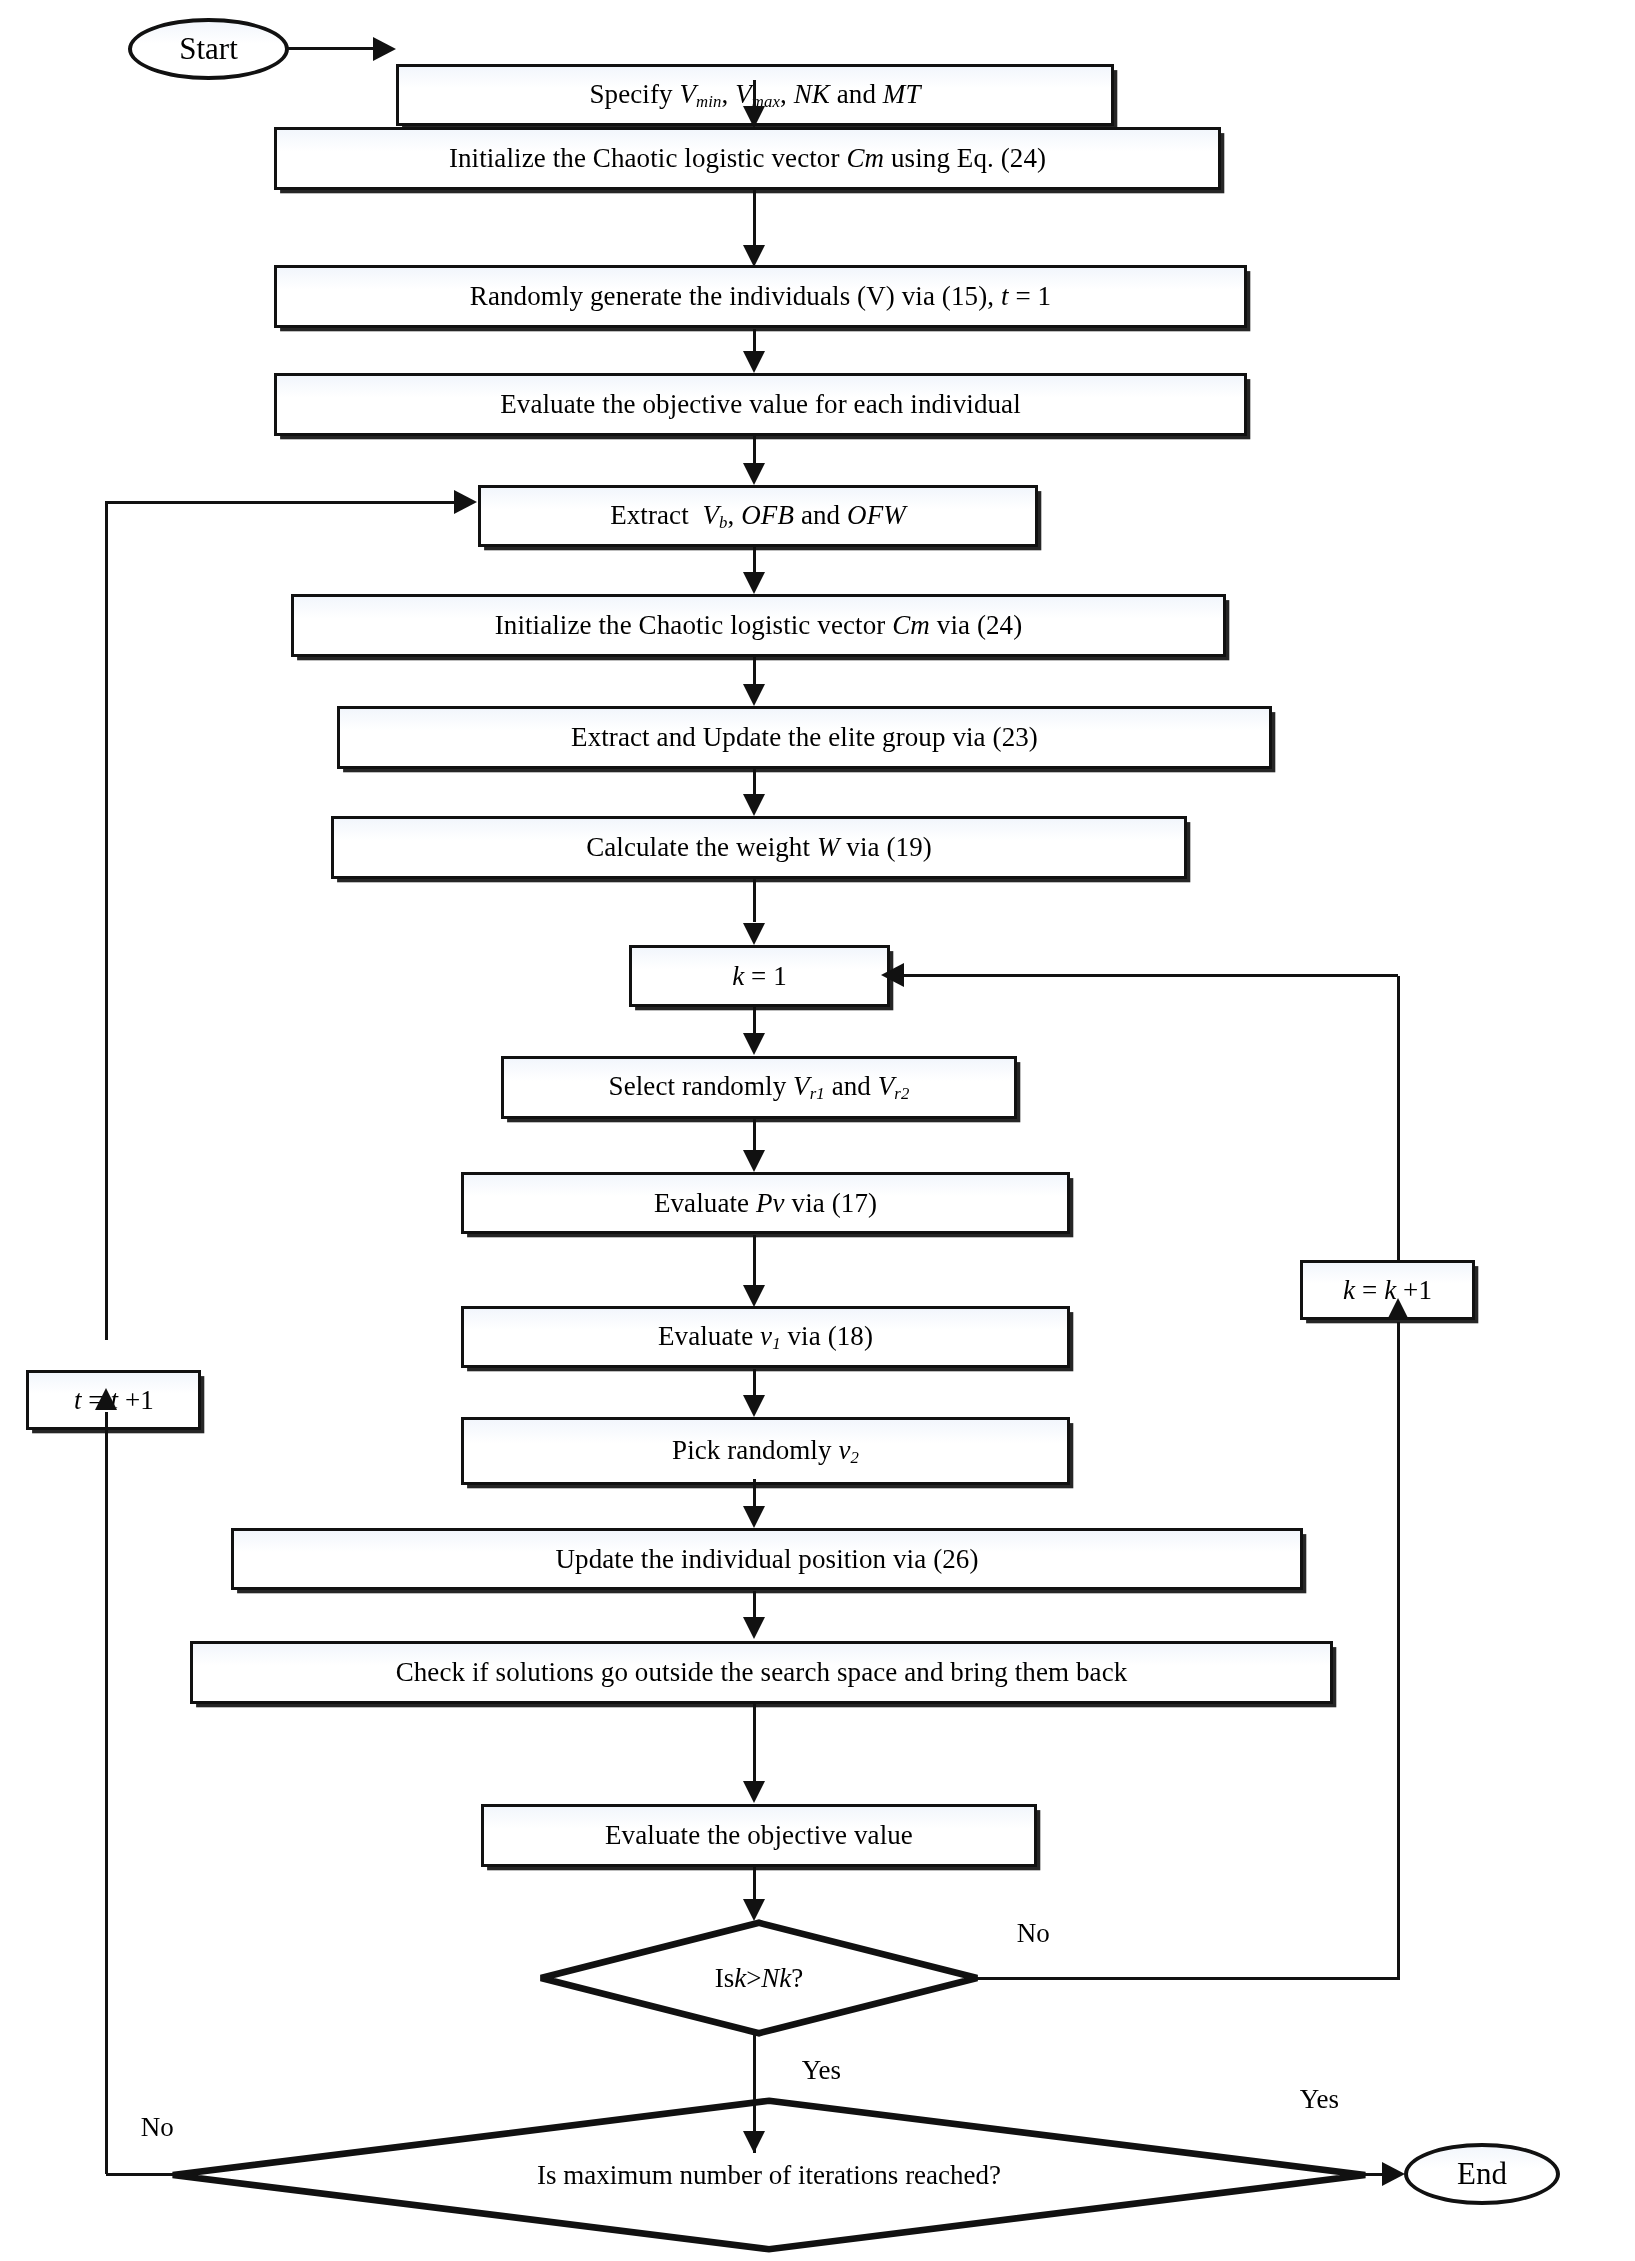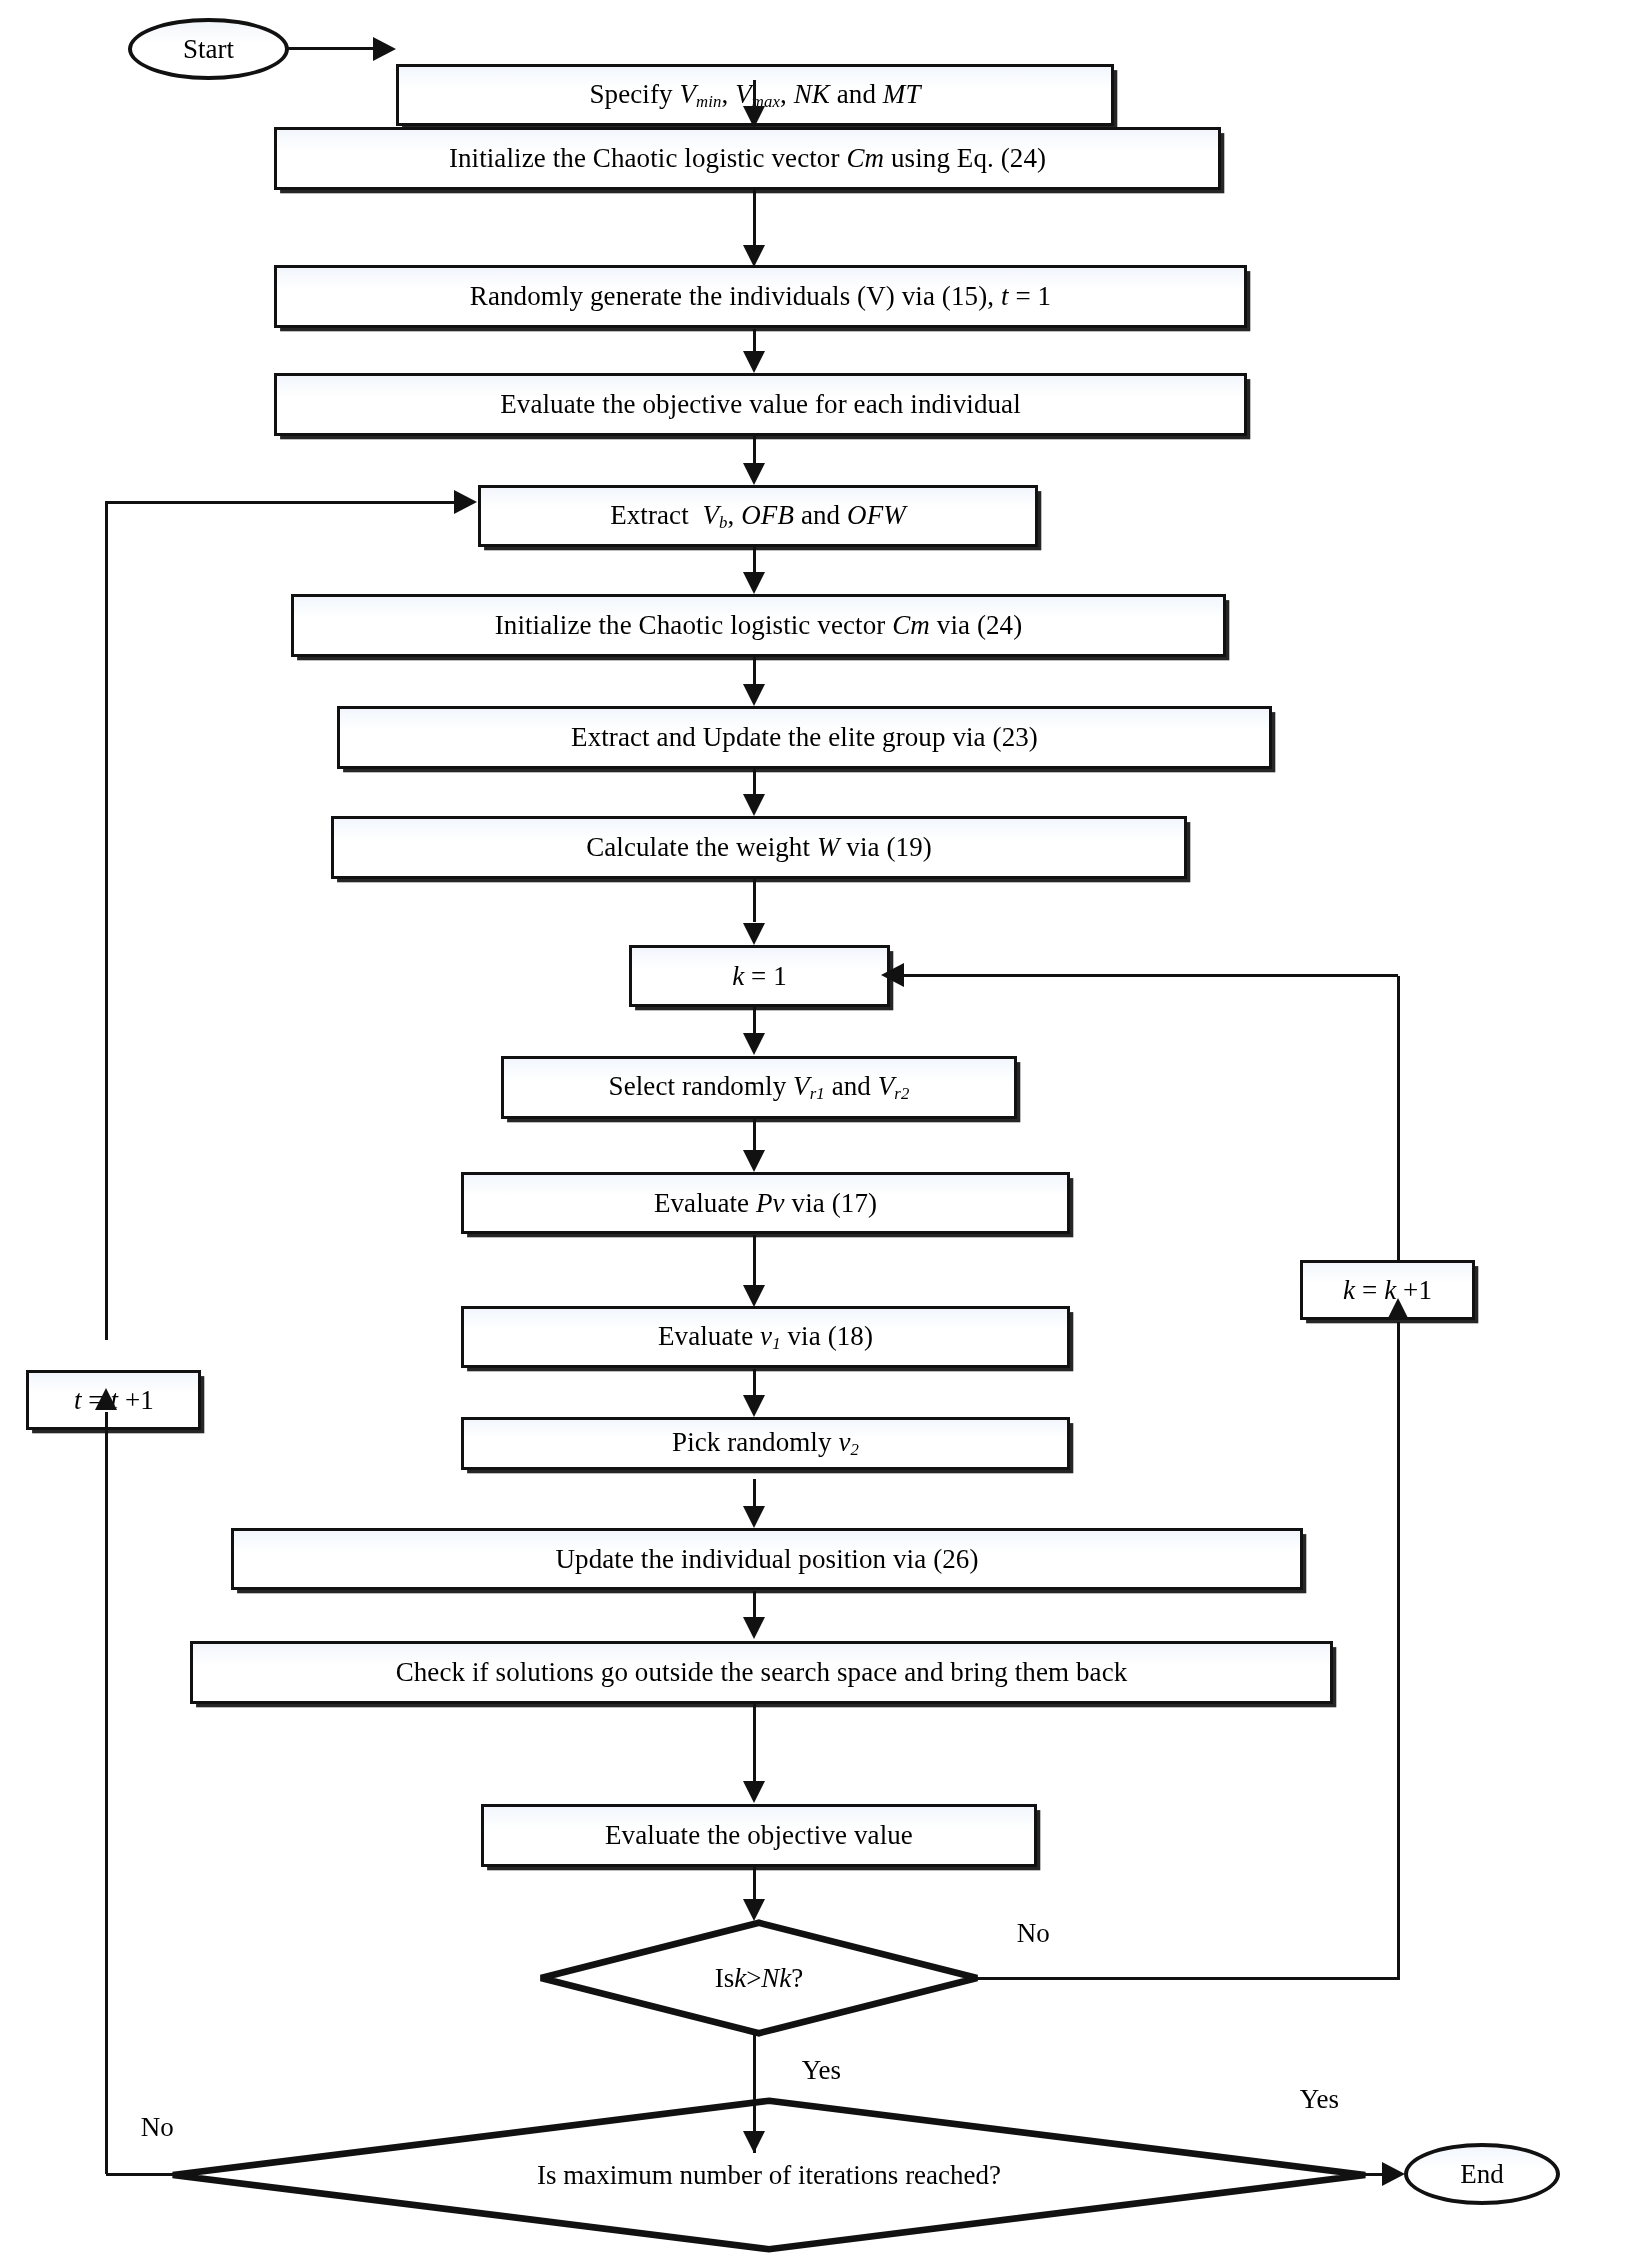--- a/index.html
+++ b/index.html
@@ -31,21 +31,21 @@
   
   .terminator{
     position:absolute;
     box-sizing:border-box;
     background:#ffffff;
     border:4.3px solid #111111;
     border-radius:50%/50%;
     display:flex;
     align-items:center;
     justify-content:center;
-    font-size:27px;
+    font-size:31px;
     color:#000;
     background-image:linear-gradient(to bottom,#f2f6fc 0%,#ffffff 40%,#ffffff 100%);
   }
   
   .diamond{
     position:absolute;
   }
   .diamond svg{display:block;}
   .diamond .dlabel{
     position:absolute;
@@ -147,21 +147,21 @@
   </div>
 
   <div class="node" style="left:461px;top:1172px;width:609px;height:62px;">
     <span>Evaluate <i class="var">Pv</i> via (17)</span>
   </div>
 
   <div class="node" style="left:461px;top:1306px;width:609px;height:62px;">
     <span>Evaluate <i class="var">v<sub>1</sub></i> via (18)</span>
   </div>
 
-  <div class="node" style="left:461px;top:1417px;width:609px;height:53px;">
+  <div class="node" style="left:461px;top:1417px;width:609px;height:68px;">
     <span>Pick randomly <i class="var">v<sub>2</sub></i></span>
   </div>
 
   <div class="node" style="left:231px;top:1528px;width:1072px;height:62px;">
     <span>Update the individual position via (26)</span>
   </div>
 
   <div class="node" style="left:190px;top:1641px;width:1143px;height:63px;">
     <span>Check if solutions go outside the search space and bring them back</span>
   </div>

